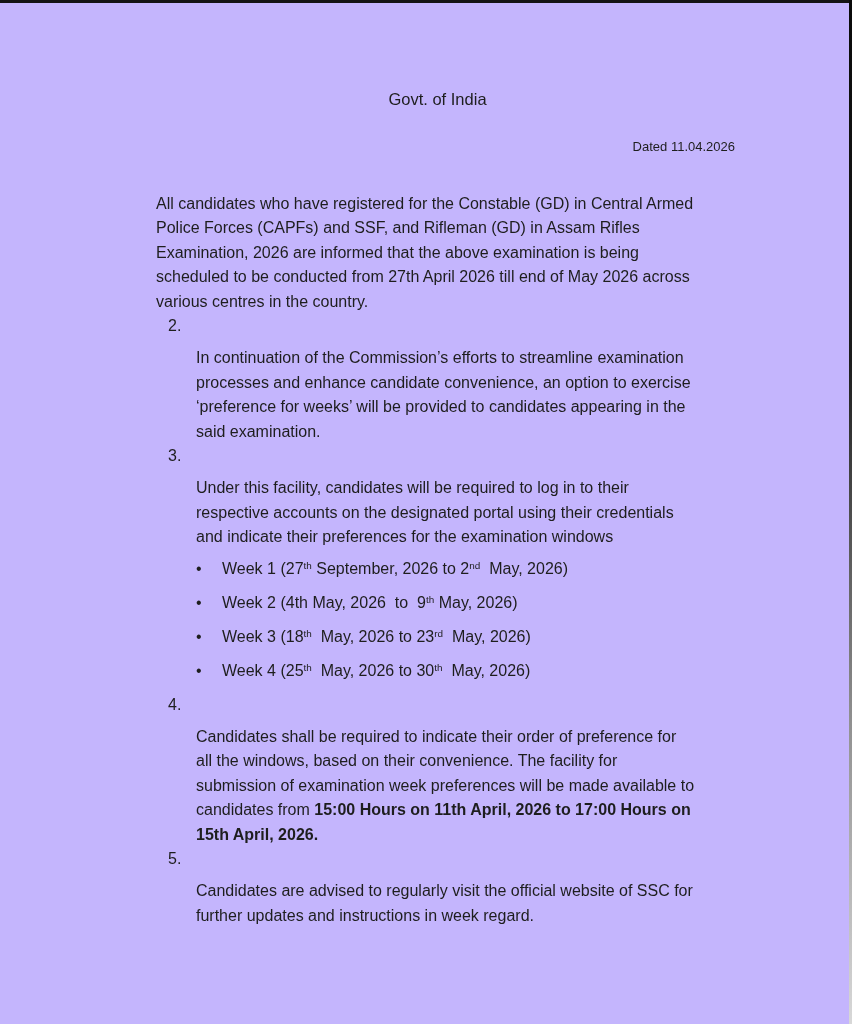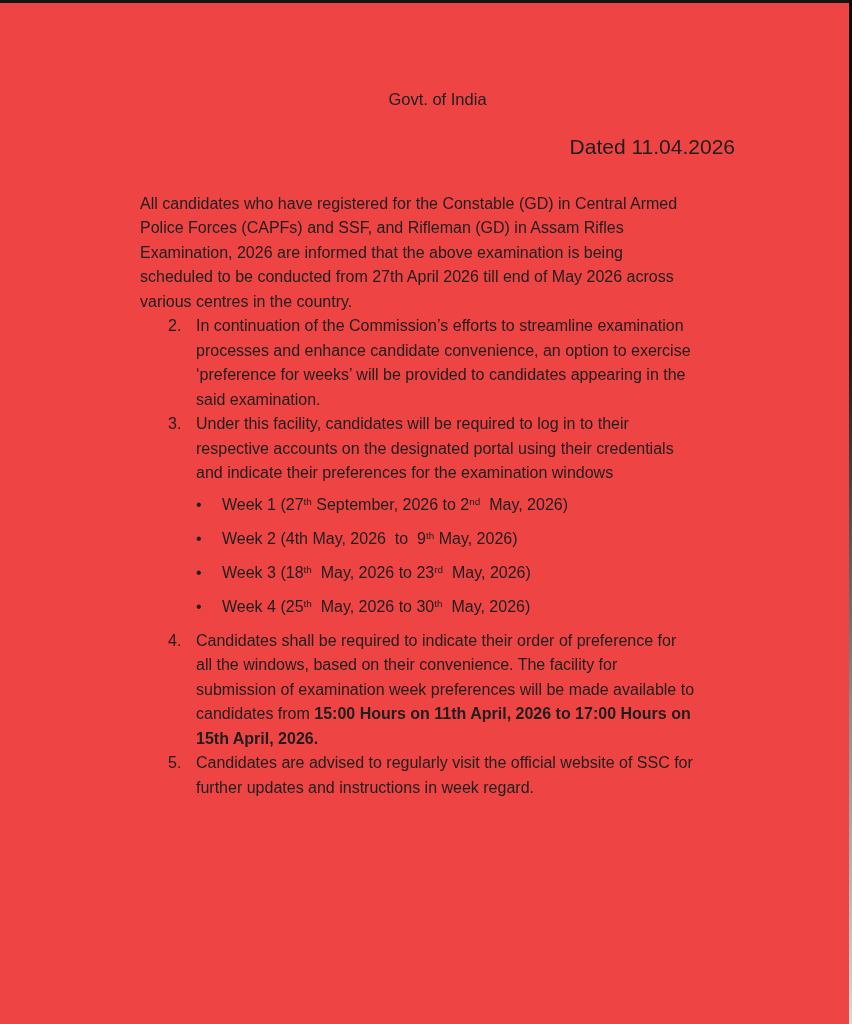--- a/index.html
+++ b/index.html
@@ -1,20 +1,20 @@
 <!DOCTYPE html>
 <html><head>
 <meta charset="utf-8">
 <style>
   html, body { margin: 0; padding: 0; background: #ffffff; }
   .page {
     position: relative;
     width: 852px;
     height: 1024px;
-    background: #ef4444;
+    background: #c4b5fd;
     overflow: hidden;
     font-family: "Liberation Sans", "DejaVu Sans", sans-serif;
     color: #1e1e1e;
     -webkit-font-smoothing: antialiased;
   }
   .edge-top {
     position: absolute; top: 0; left: 0;
     width: 100%; height: 3px;
     background: #141414;
   }
@@ -23,35 +23,35 @@
     width: 3px; height: 100%;
     background: linear-gradient(#0a0a0a 0%, #1c1c1c 35%, #8f8f8f 70%, #d8d8d8 100%);
   }
   .content {
     position: relative;
     padding: 86px 117px 0 140px;
     font-size: 16px;
     line-height: 24.5px;
   }
   .letterhead { text-align: center; font-size: 16.5px; line-height: 26px; }
-  .dated { margin-top: 23px; text-align: right; font-size: 21px; }
+  .dated { margin-top: 23px; text-align: right; font-size: 13px; }
   .subject {
     margin-top: 18px;
     font-weight: bold;
     line-height: 27px;
   }
   .subject-line {
     text-decoration: underline;
     text-underline-offset: 3px;
     text-decoration-thickness: 1.5px;
   }
-  .intro { margin: 32px 0 0 0; white-space: pre-wrap; }
+  .intro { margin: 32px 0 0 16px; white-space: pre-wrap; }
   .num-item { display: flex; margin-left: 28px; }
   .num { flex: 0 0 28px; }
-  .itext { flex: 1; white-space: pre-wrap; }
+  .itext { flex: 1; white-space: pre-wrap; margin-top: 32px; }
   .lead { margin-left: -4px; }
   .bullets { margin-top: 7px; }
   .bullet { display: flex; margin: 0 0 9.5px 56px; }
   .dot { flex: 0 0 26px; }
   .btext { flex: 1; white-space: pre-wrap; }
   .item4 { margin-top: 6px; }
   .item5 { margin-top: 0; }
   .signature {
     margin-top: 43px;
     text-align: right;

